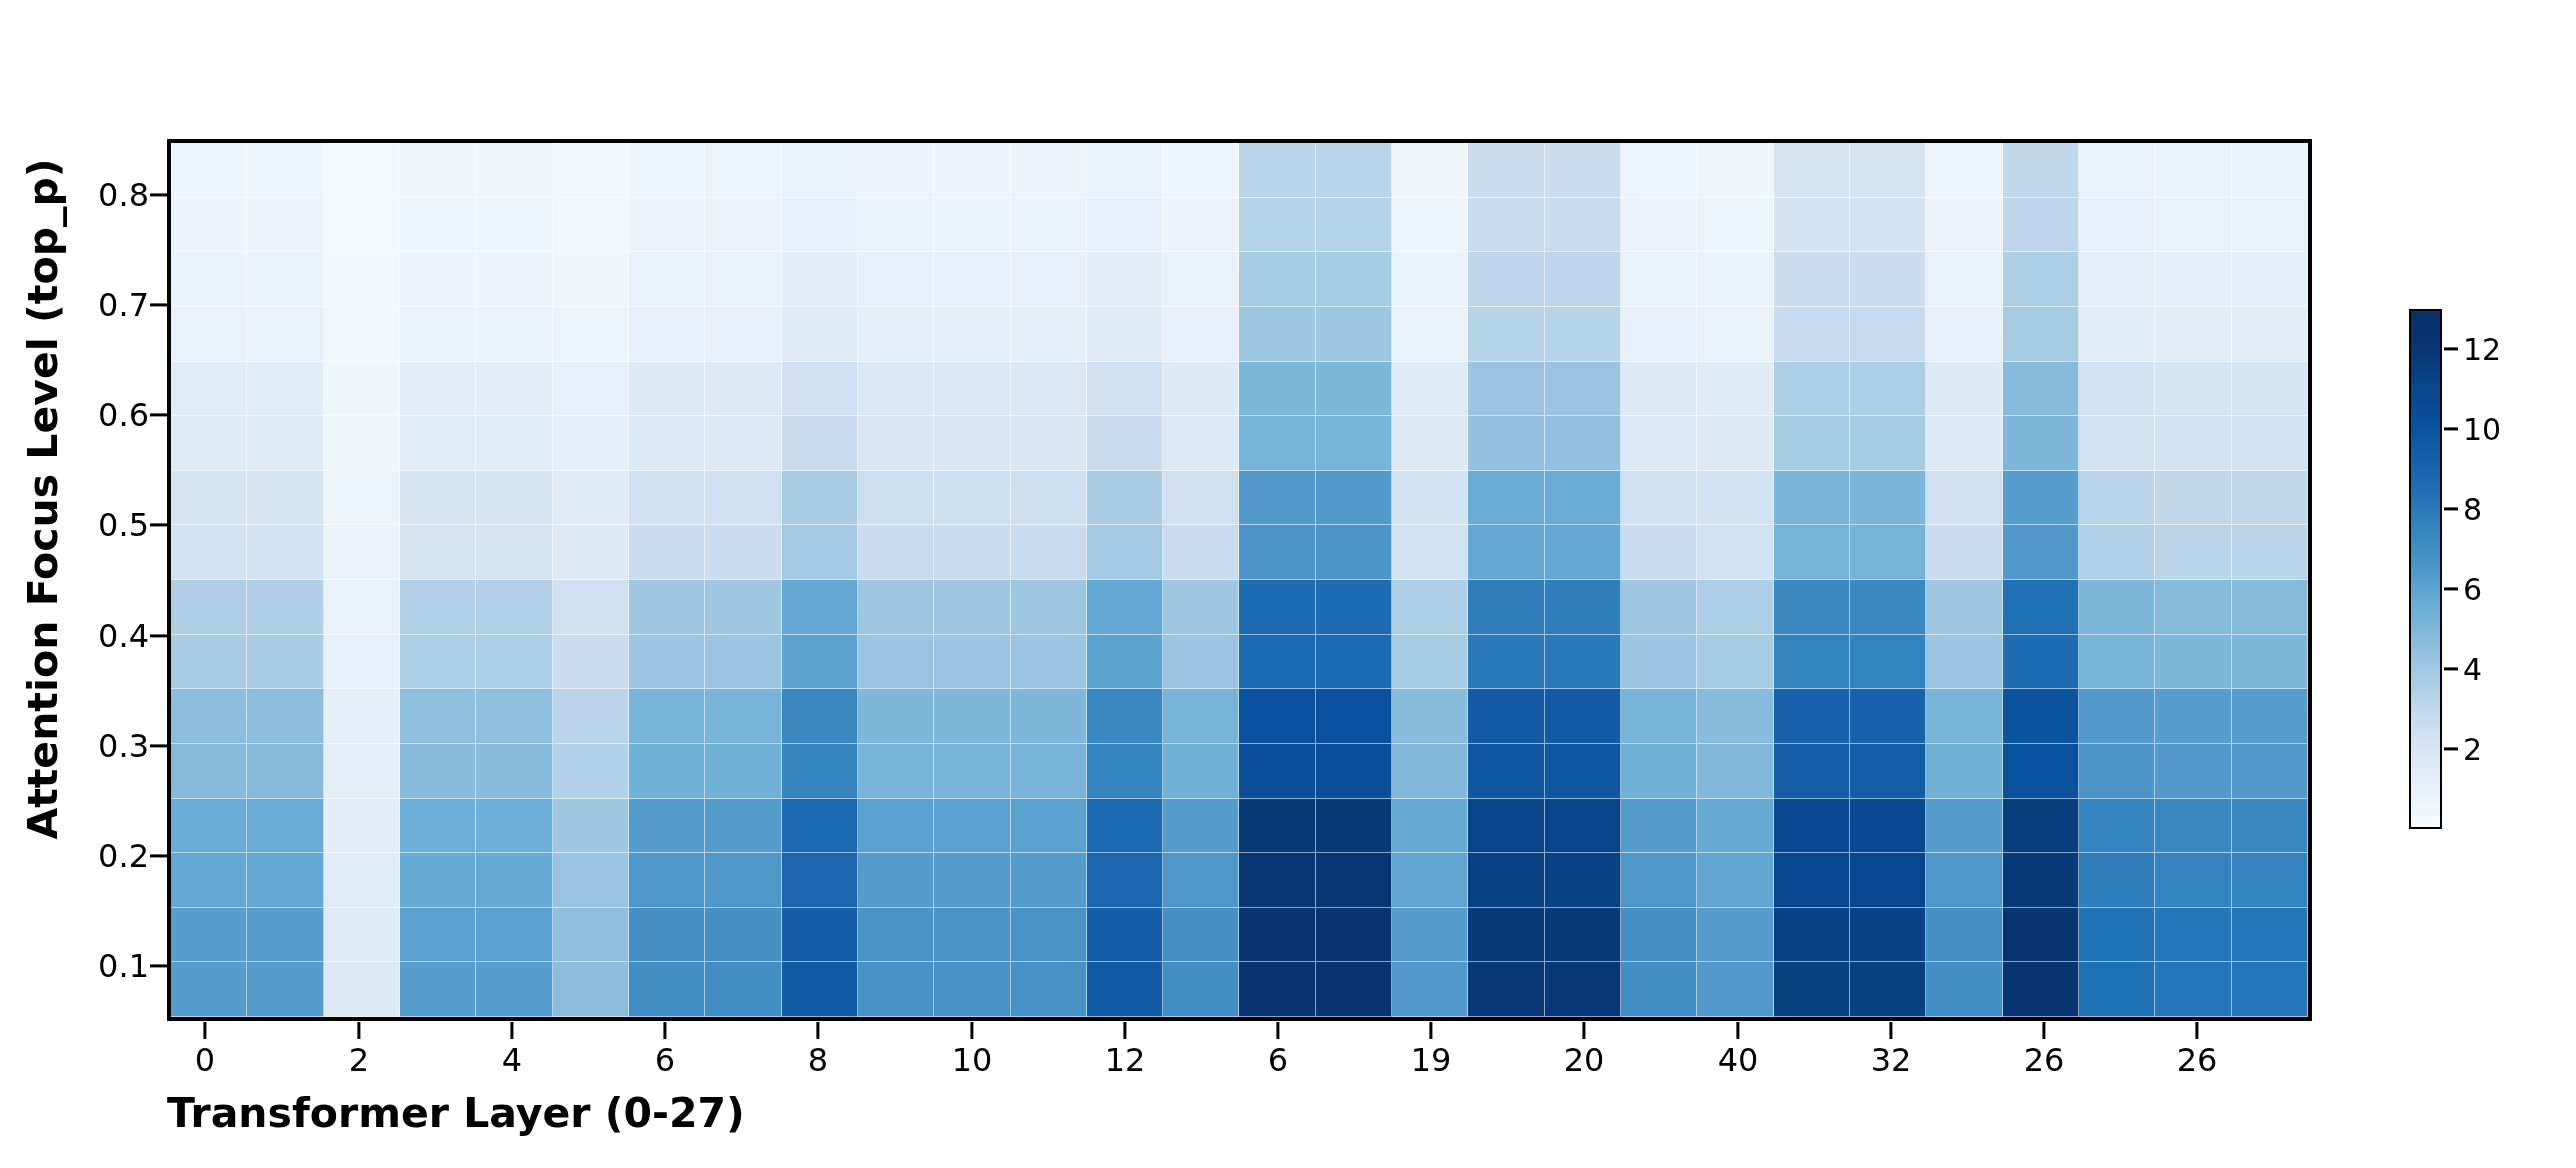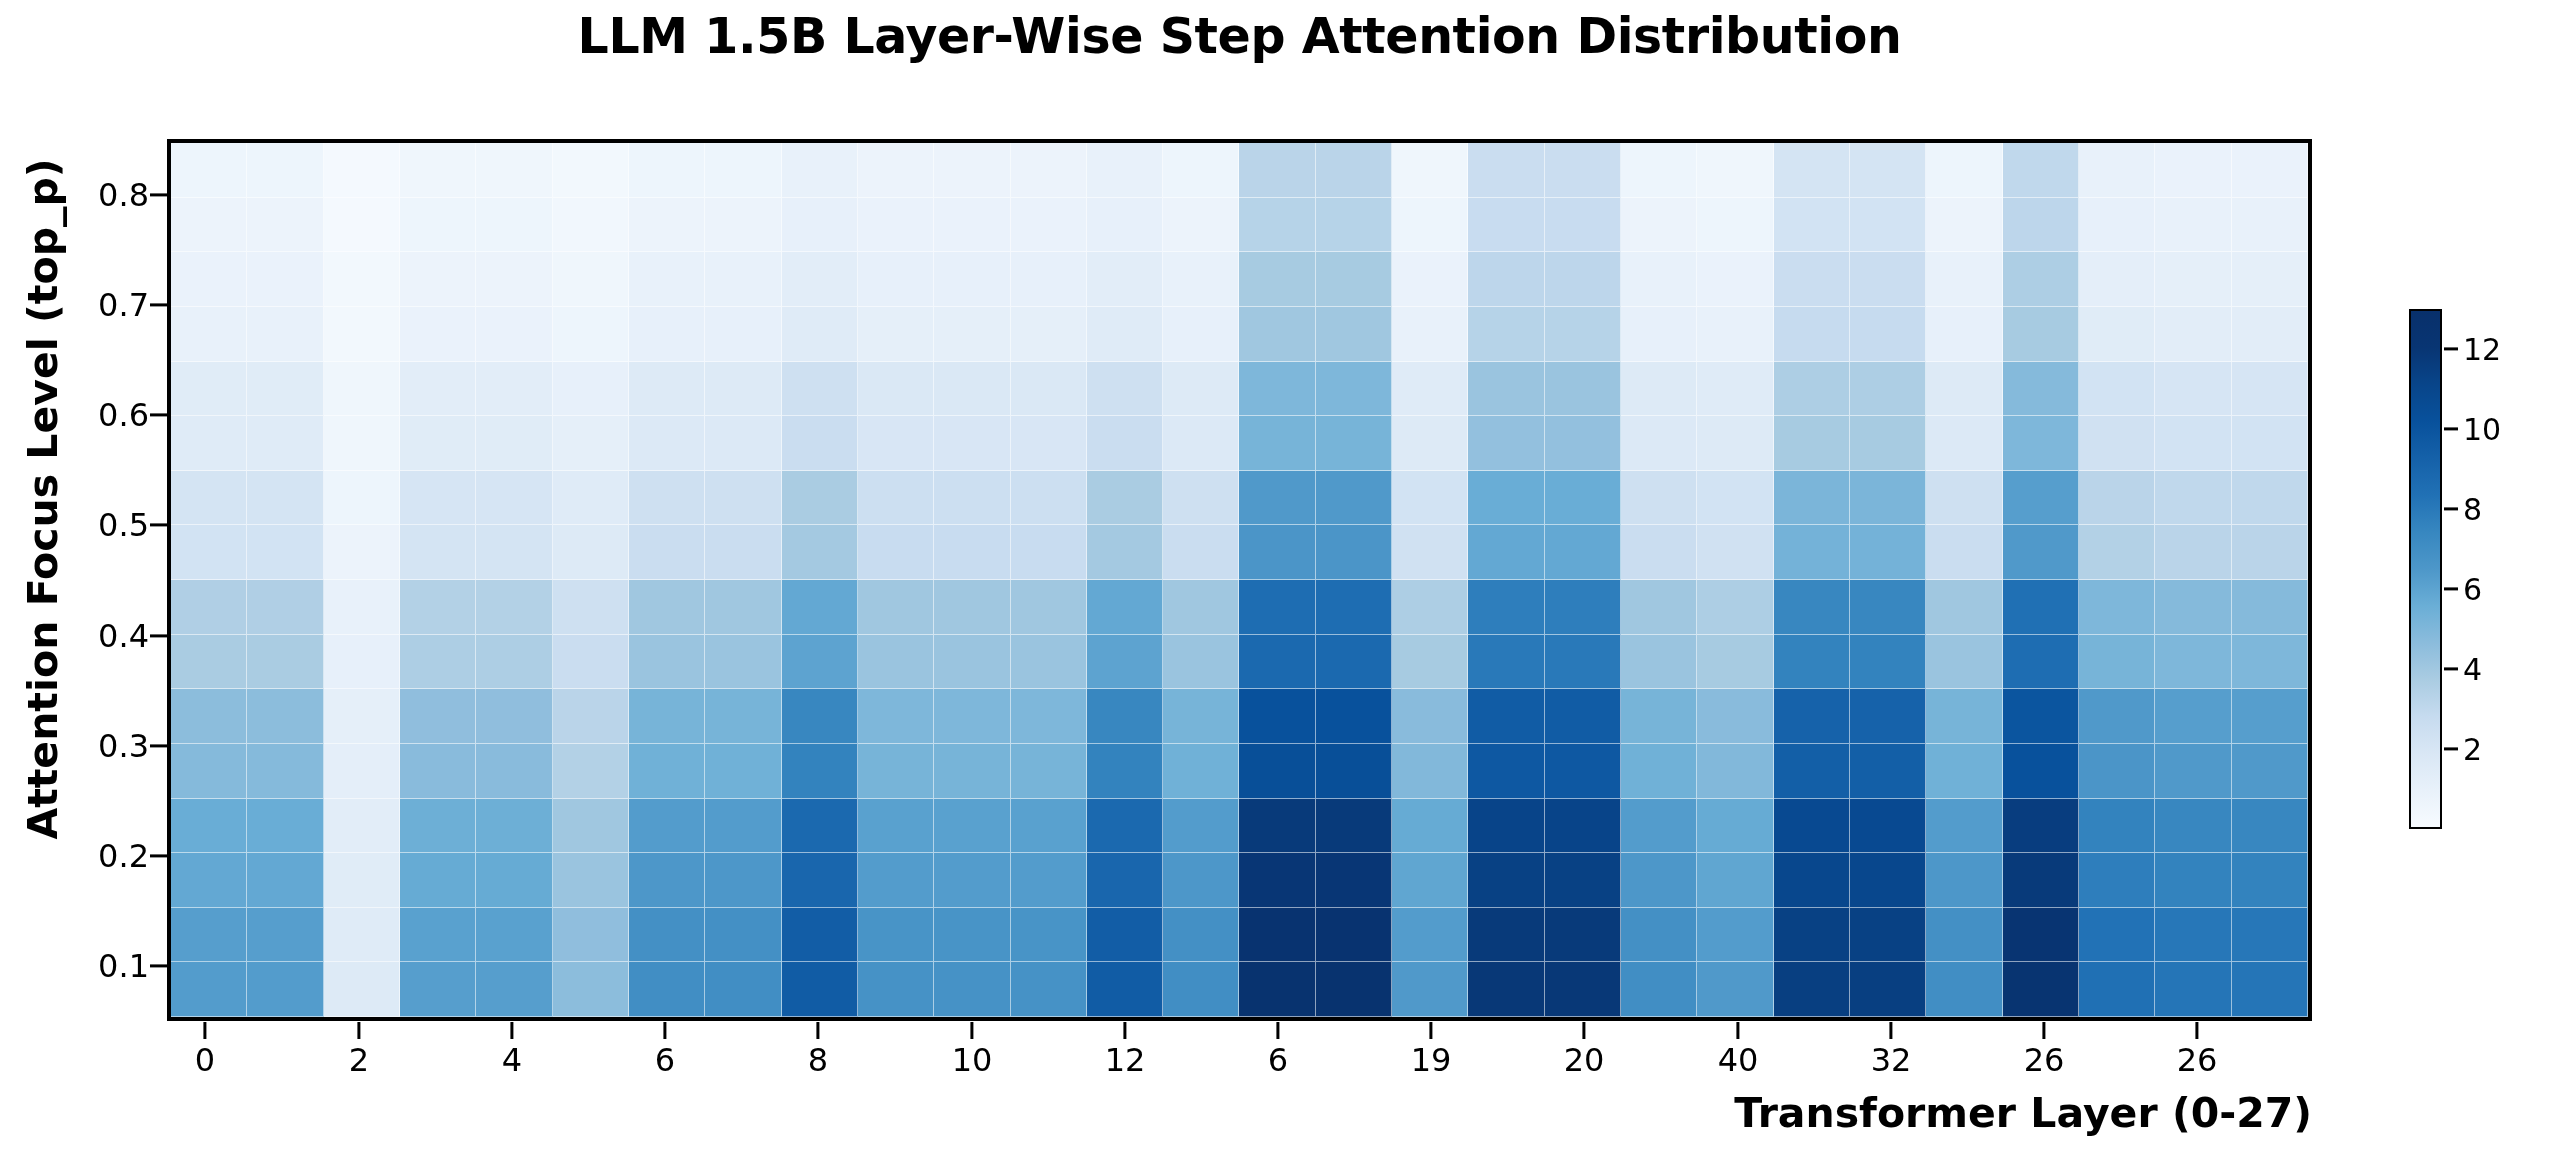--- a/index.html
+++ b/index.html
@@ -99,21 +99,21 @@
     background: #000000;
     transform: translateY(-50%);
   }
 
   
   #xlabel {
     position: absolute;
     left: 167px;
     top: 1089px;
     width: 2145px;
-    text-align: right;
+    text-align: left;
     font-size: 41px;
     font-weight: bold;
     color: #000000;
     white-space: nowrap;
   }
   .xtick-label {
     position: absolute;
     top: 1041px;
     font-size: 32px;
     color: #000000;
@@ -154,21 +154,20 @@
     color: #000000;
     white-space: nowrap;
     transform: translateY(-50%);
   }
 </style>
 </head>
 <body>
 
 <div id="figure">
 
-  <div id="title">LLM 1.5B Layer-Wise Step Attention Distribution</div>
 
   <div id="ylabel">Attention Focus Level (top_p)</div>
 
   <div id="yticks-container">
       <div class="ytick-mark" style="top: 966px;"></div>
       <div class="ytick-label" style="top: 966px;">0.1</div>
       <div class="ytick-mark" style="top: 856px;"></div>
       <div class="ytick-label" style="top: 856px;">0.2</div>
       <div class="ytick-mark" style="top: 746px;"></div>
       <div class="ytick-label" style="top: 746px;">0.3</div>

